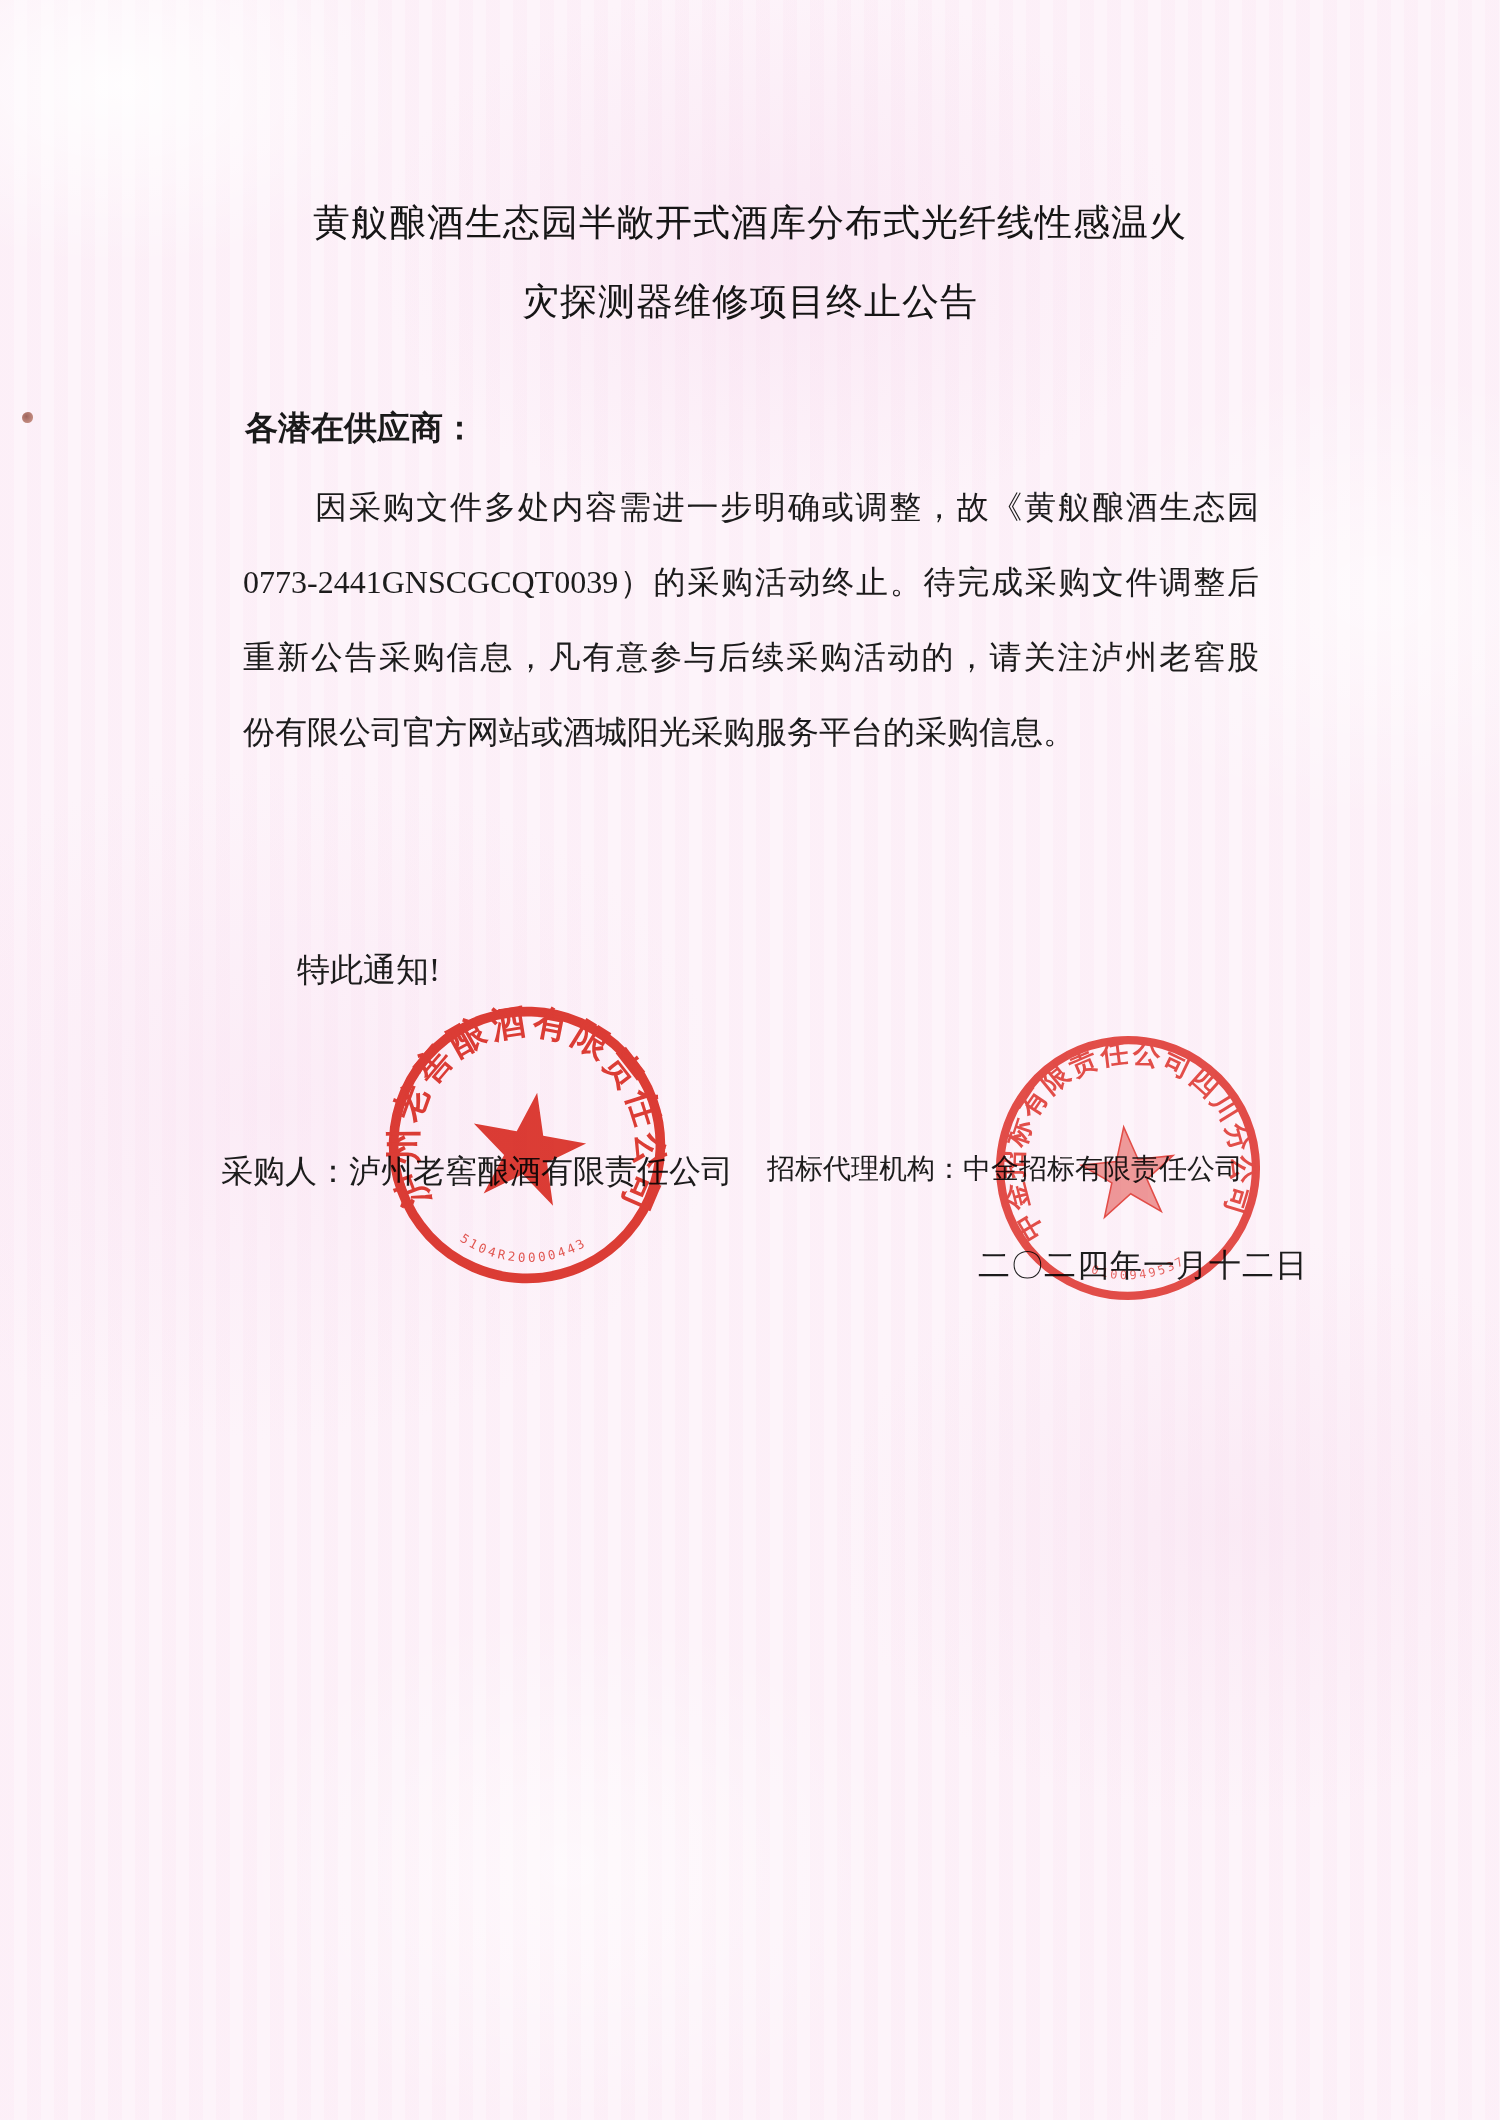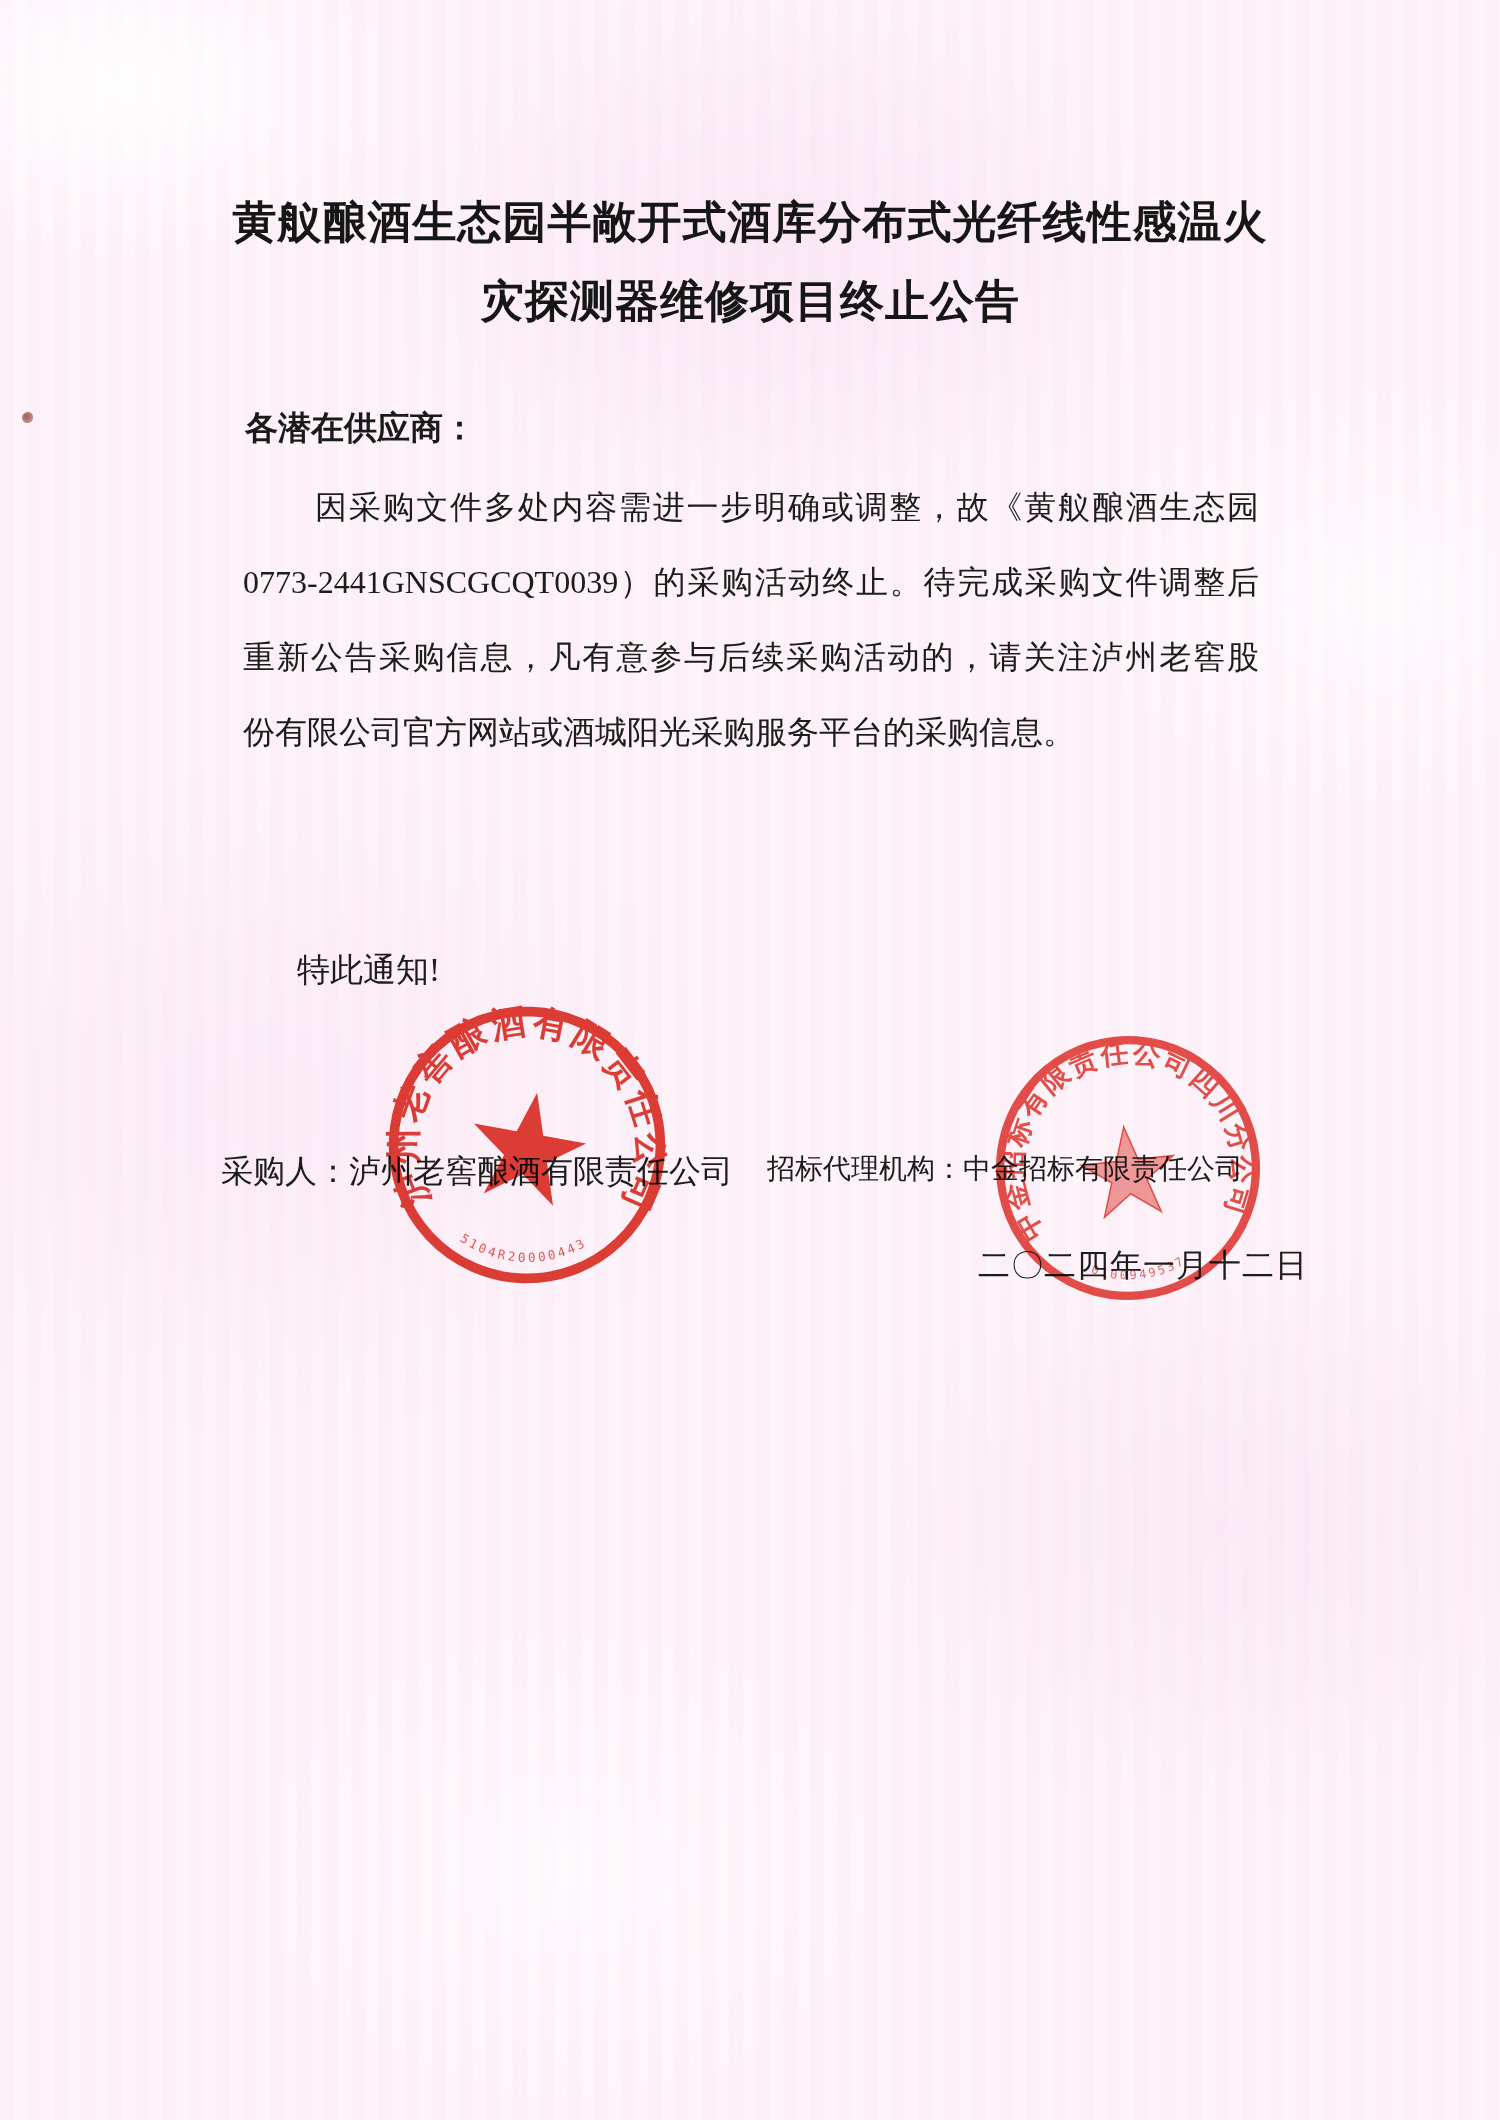--- a/index.html
+++ b/index.html
@@ -19,21 +19,21 @@
       radial-gradient(520px 380px at 92% 28%, rgba(255,255,255,0.6), rgba(255,255,255,0) 60%),
       radial-gradient(700px 520px at 18% 52%, rgba(249,226,242,0.45), rgba(249,226,242,0) 65%),
       radial-gradient(640px 470px at 82% 72%, rgba(248,224,240,0.5), rgba(248,224,240,0) 62%),
       radial-gradient(560px 430px at 38% 88%, rgba(255,255,255,0.55), rgba(255,255,255,0) 60%),
       repeating-linear-gradient(90deg, rgba(250,230,243,0.22) 0 14px, rgba(255,255,255,0.16) 14px 27px);
   }
   .doc-layer { position: absolute; inset: 0; }
 
   .title {
     position: absolute; top: 183px; left: 0; width: 1500px;
-    text-align: center; font-size: 44px; font-weight: bold;
+    text-align: center; font-size: 37px; font-weight: normal;
     line-height: 79px; letter-spacing: 1px; color: #161616;
   }
   .salutation {
     position: absolute; top: 406px; left: 245px;
     font-size: 33px; font-weight: bold; color: #1a1a1a; font-family: Liberation Mono, monospace;
   }
   .body-paragraph {
     position: absolute; top: 470px; left: 243px; width: 1016px;
     font-size: 32px; line-height: 75px; color: #1c1c1c;
   }

